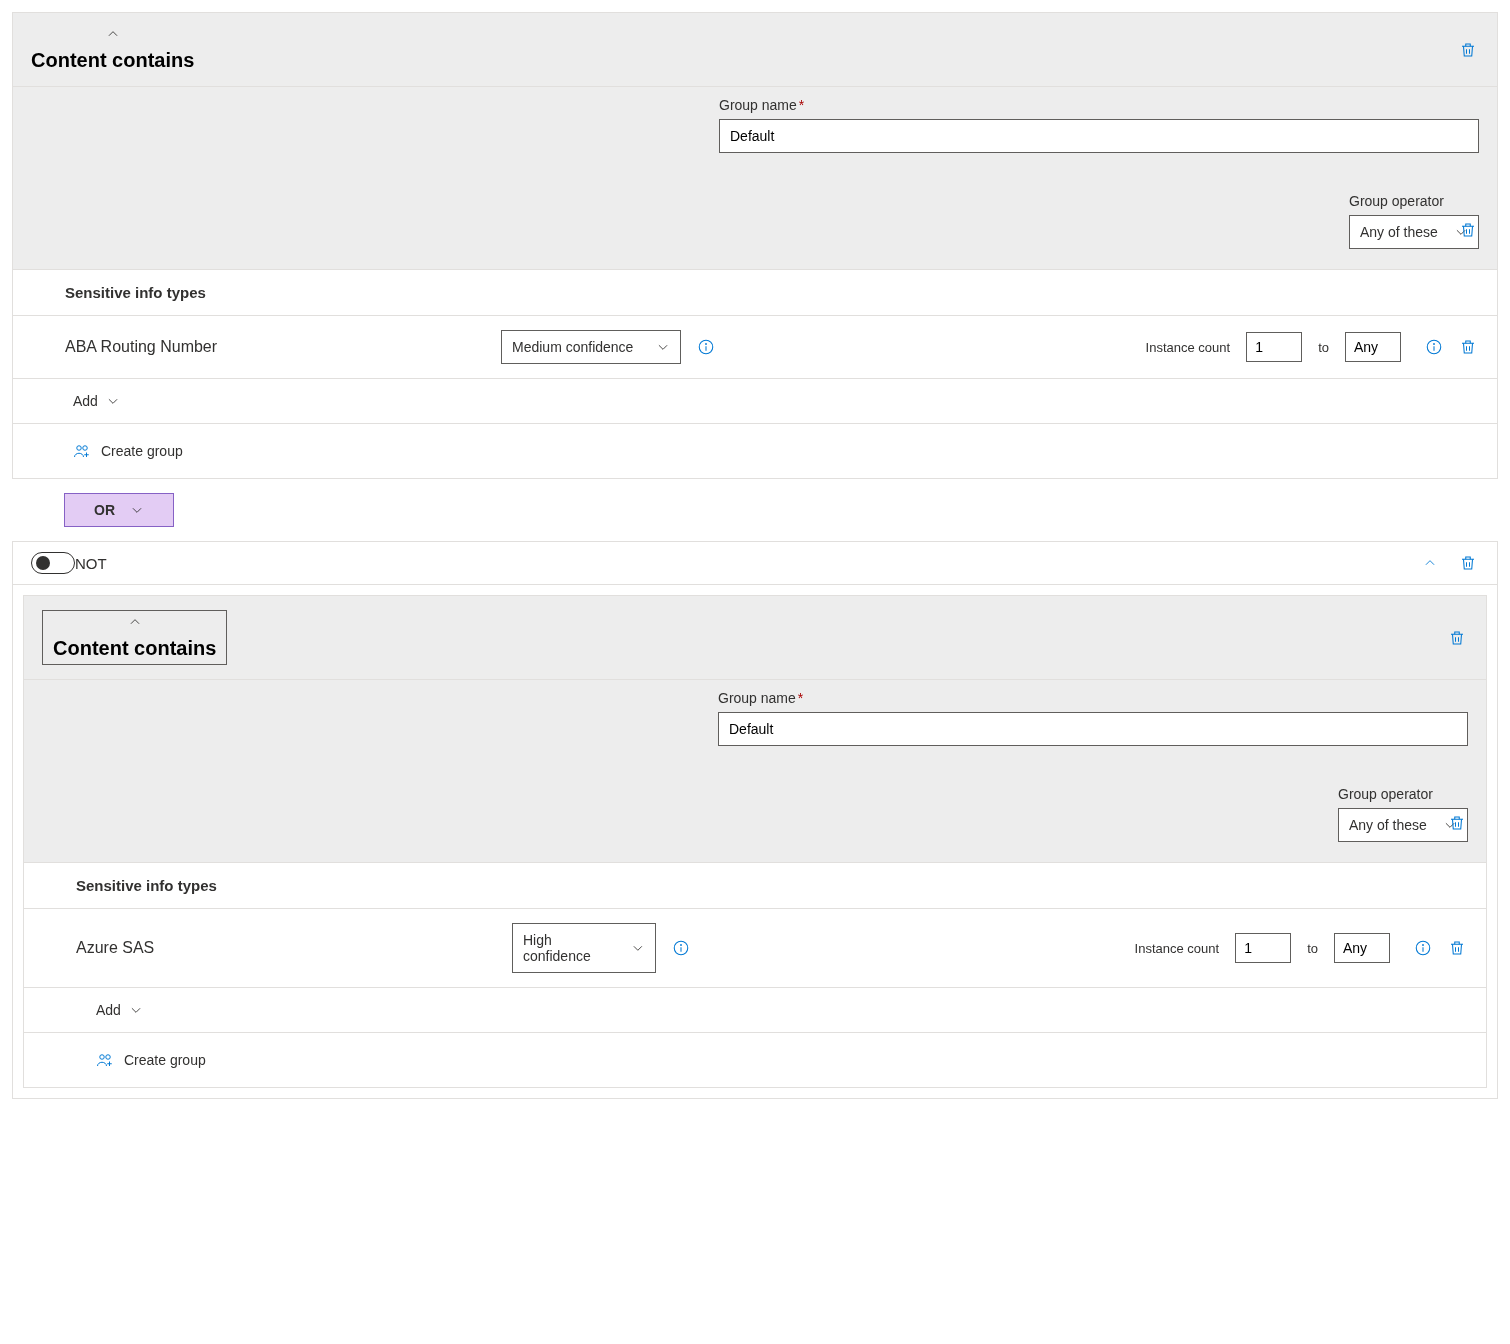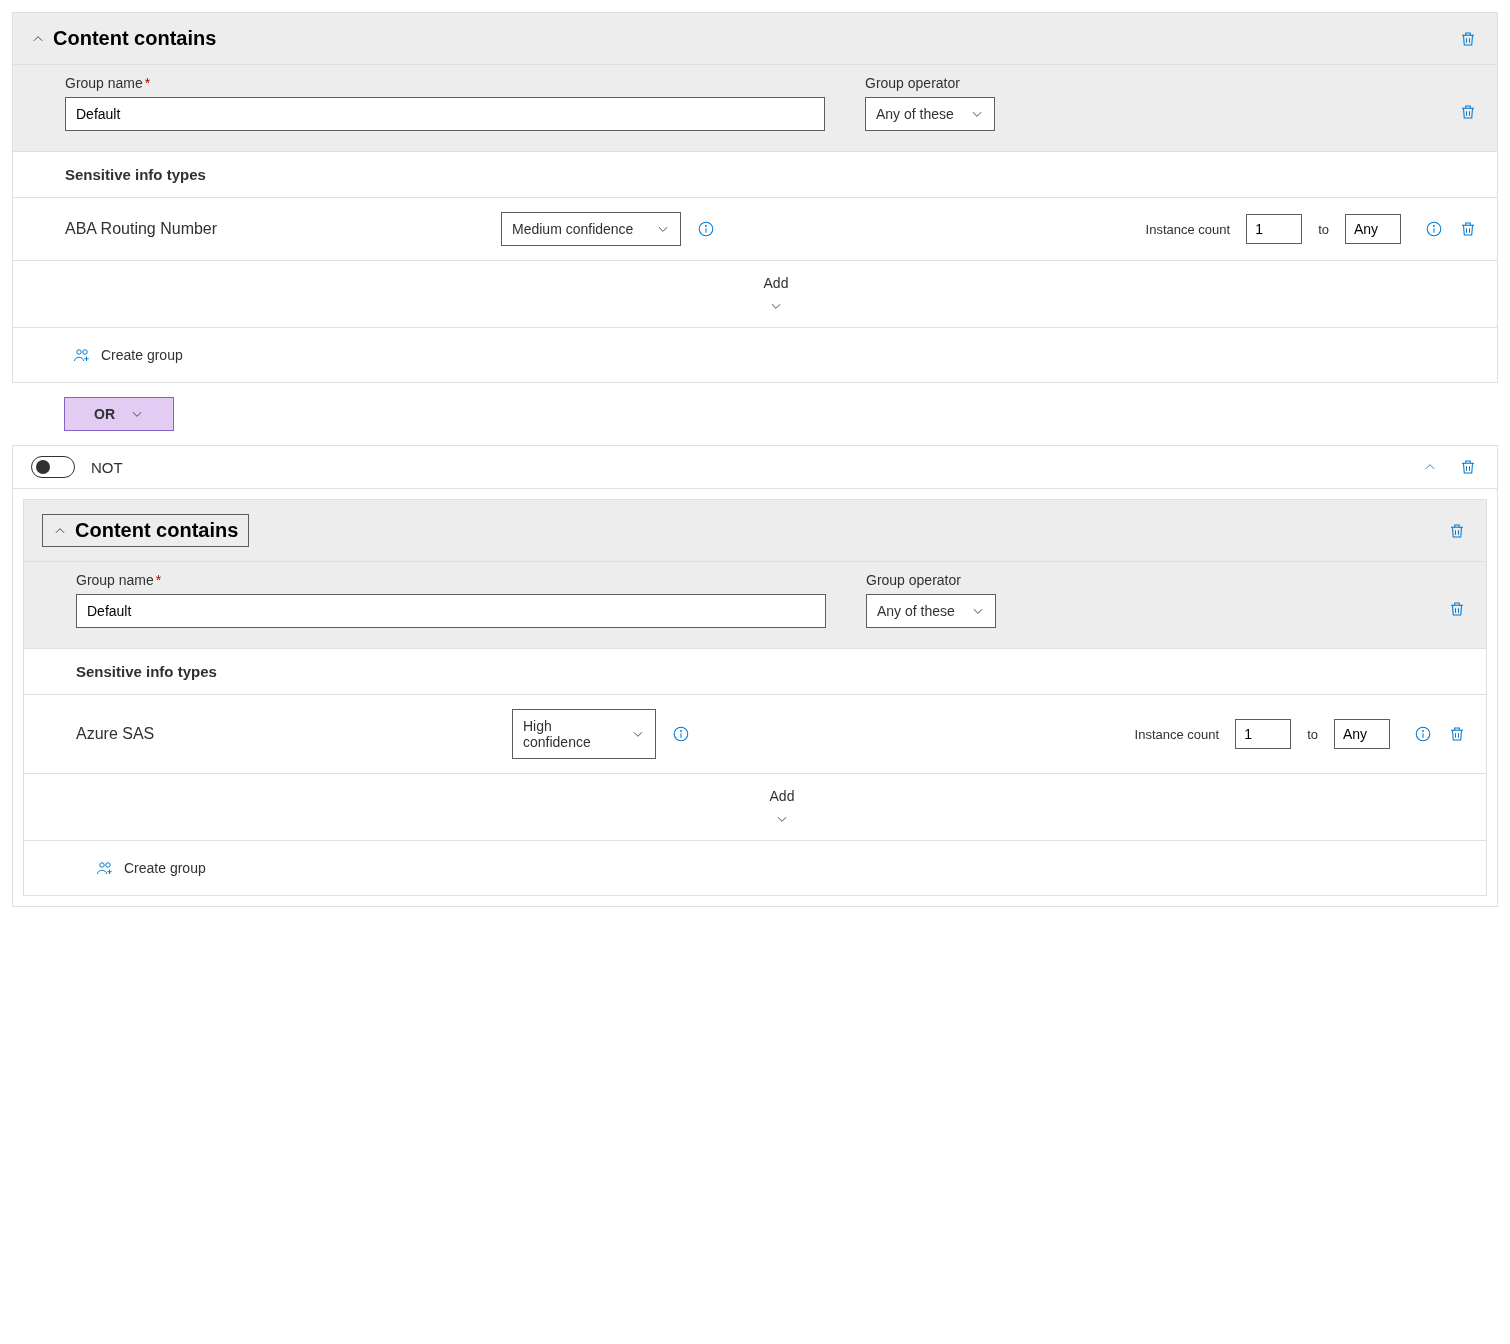--- a/index.html
+++ b/index.html
@@ -20,21 +20,21 @@
     align-items: center;
     border-bottom: 1px solid #e1dfdd;
     justify-content: space-between;
   }
   .condition-header.boxed-title .title-wrap {
     border: 1px solid #605e5c;
     padding: 4px 10px;
     display: inline-flex;
     align-items: center;
   }
-  .title-wrap { display: inline-flex; align-items: center; gap: 8px; }
+  .title-wrap { display: inline-flex; align-items: center; gap: 8px; flex-direction: column; }
   .condition-title {
     font-size: 20px;
     font-weight: 700;
     color: #000;
   }
   .chevron { width: 14px; height: 14px; display: inline-block; }
   .chevron svg { width: 100%; height: 100%; stroke: #323130; stroke-width: 1.5; fill: none; }
   .chevron.blue svg { stroke: #0078d4; }
   .icon-btn {
     background: none; border: none; cursor: pointer; padding: 2px;
@@ -45,20 +45,21 @@
   .info-circle { width: 18px; height: 18px; }
   .info-circle svg { width: 100%; height: 100%; stroke: #0078d4; fill: none; stroke-width: 1.4; }
   .group-meta {
     background: #ededed;
     padding: 10px 18px 20px 52px;
     display: flex;
     gap: 40px;
     align-items: flex-end;
     border-bottom: 1px solid #e1dfdd;
     position: relative;
+    flex-direction: column;
   }
   .field-label { font-size: 14px; margin-bottom: 6px; display: block; }
   .req-star { color: #a80000; margin-left: 2px; }
   .text-input {
     background: #fff;
     border: 1px solid #605e5c;
     padding: 8px 10px;
     font-size: 14px;
     width: 760px;
   }
@@ -93,21 +94,21 @@
   .instance-label { font-size: 13px; color: #323130; }
   .small-input {
     background: #fff; border: 1px solid #605e5c; padding: 6px 8px;
     width: 56px; font-size: 14px;
   }
   .to-label { font-size: 13px; }
   .row-actions { display: inline-flex; gap: 14px; align-items: center; margin-left: 8px;}
   .add-row {
     padding: 14px 18px 14px 60px;
     border-bottom: 1px solid #e1dfdd;
-    display: flex; align-items: center; gap: 8px; flex-direction: column;
+    display: flex; align-items: center; gap: 8px;
   }
   .create-group-row {
     padding: 18px 18px 18px 60px;
     display: flex; align-items: center; gap: 10px;
   }
   .people-icon { width: 18px; height: 18px; }
   .people-icon svg { width:100%; height:100%; stroke:#0078d4; fill:none; stroke-width:1.3; }
   .operator-pill {
     margin: 14px 0 14px 52px;
     width: 110px;
@@ -125,21 +126,21 @@
     margin-top: 4px;
   }
   .not-header {
     padding: 10px 18px;
     display: flex;
     align-items: center;
     gap: 16px;
     border-bottom: 1px solid #e1dfdd;
     justify-content: space-between;
   }
-  .not-left { display: flex; align-items: center; gap: 16px; }
+  .not-left { display: flex; align-items: center; }
   .toggle {
     width: 44px; height: 22px; border-radius: 11px;
     border: 1px solid #323130; background: #fff;
     position: relative; cursor: pointer;
   }
   .toggle-knob {
     width: 14px; height: 14px; border-radius: 50%;
     background: #323130; position: absolute; top: 3px; left: 4px;
   }
   .not-right { display: flex; gap: 18px; align-items: center; }

